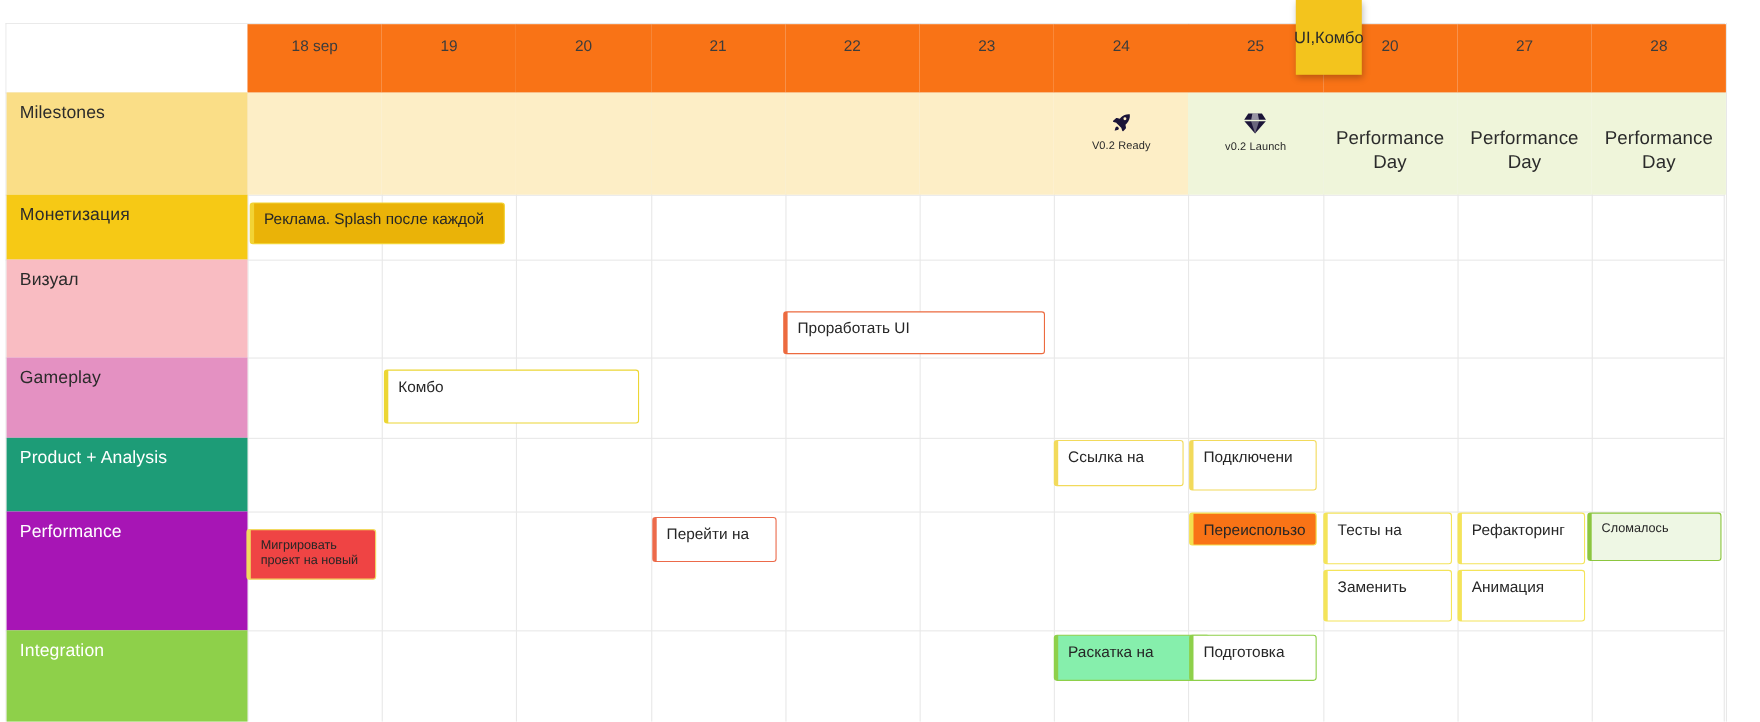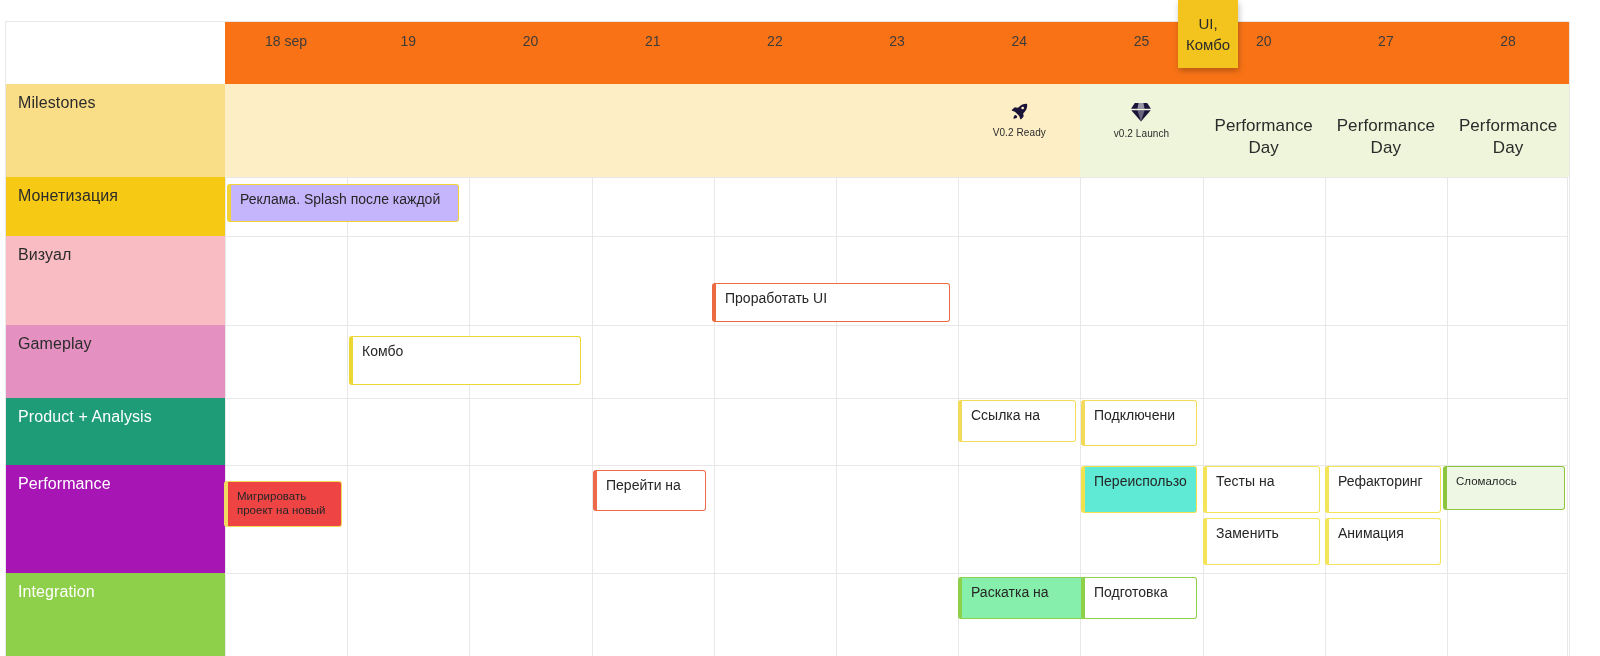--- a/index.html
+++ b/index.html
@@ -82,21 +82,21 @@
     font-size: 14px; line-height: 17px;
     color: #262626;
     overflow: hidden;
     box-shadow: 0 0 0 0 rgba(0,0,0,0);
   }
   .card.small { font-size: 11.5px; line-height: 14px; padding-top: 7px; }
 
   
   .sticky {
     position: absolute;
-    display: flex; flex-direction: column;
+    display: flex; flex-direction: row;
     align-items: center; justify-content: center;
     font-size: 15px; line-height: 21px;
     color: #2b2b2b;
     text-align: center;
     box-shadow: 1px 3px 6px rgba(0,0,0,.25);
     z-index: 40;
   }
 </style>
 </head>
 <body>
@@ -211,28 +211,28 @@
       </div>
       <div class="milestone-cell big" style="left:1319.8px;top:63px;width:122.2px;height:93px;justify-content:center;padding-top:0">
         <span class="mi-label">Performance Day</span>
       </div>
       <div class="milestone-cell big" style="left:1442px;top:63px;width:122.2px;height:93px;justify-content:center;padding-top:0">
         <span class="mi-label">Performance Day</span>
       </div>
     </div>
 
   <div id="cards-layer">
-      <div class="card" style="left:222px;top:163px;width:232px;height:38px;background:#c4b5fd;border-color:#f2d335;border-left-color:#f2d335"><span>Реклама. Splash после каждой</span></div>
+      <div class="card" style="left:222px;top:163px;width:232px;height:38px;background:#eab308;border-color:#f2d335;border-left-color:#f2d335"><span>Реклама. Splash после каждой</span></div>
       <div class="card" style="left:707px;top:262px;width:238px;height:39px;background:#ffffff;border-color:#ec6a3f;border-left-color:#ec6a3f"><span>Проработать UI</span></div>
       <div class="card" style="left:344px;top:315px;width:232px;height:49px;background:#ffffff;border-color:#ecd634;border-left-color:#ecd634"><span>Комбо</span></div>
       <div class="card" style="left:953px;top:379px;width:118px;height:42px;background:#ffffff;border-color:#f2da5b;border-left-color:#f2da5b"><span>Ссылка на</span></div>
       <div class="card" style="left:1076px;top:379px;width:116px;height:46px;background:#ffffff;border-color:#f2da5b;border-left-color:#f2da5b"><span>Подключени</span></div>
       <div class="card small" style="left:219px;top:460px;width:118px;height:46px;background:#ef4444;border-color:#f2d960;border-left-color:#f2d960"><span>Мигрировать проект на новый</span></div>
       <div class="card" style="left:588px;top:449px;width:113px;height:41px;background:#ffffff;border-color:#ec6a4a;border-left-color:#ec6a4a"><span>Перейти на</span></div>
-      <div class="card" style="left:1076px;top:445px;width:116px;height:47px;background:#5eead4;border-color:#f3e04f;border-left-color:#f3e04f"><span>Переиспользо</span></div>
+      <div class="card" style="left:1076px;top:445px;width:116px;height:30px;background:#f97316;border-color:#f3e04f;border-left-color:#f3e04f"><span>Переиспользо</span></div>
       <div class="card" style="left:1198px;top:445px;width:117px;height:47px;background:#ffffff;border-color:#f4e45a;border-left-color:#f4e45a"><span>Тесты на</span></div>
       <div class="card" style="left:1320px;top:445px;width:116px;height:47px;background:#ffffff;border-color:#f4e45a;border-left-color:#f4e45a"><span>Рефакторинг</span></div>
       <div class="card small" style="left:1438px;top:445px;width:122px;height:44px;background:#eef7e4;border-color:#8cc63f;border-left-color:#8cc63f"><span>Сломалось</span></div>
       <div class="card" style="left:1198px;top:497px;width:117px;height:47px;background:#ffffff;border-color:#f4e45a;border-left-color:#f4e45a"><span>Заменить</span></div>
       <div class="card" style="left:1320px;top:497px;width:116px;height:47px;background:#ffffff;border-color:#f4e45a;border-left-color:#f4e45a"><span>Анимация</span></div>
       <div class="card" style="left:953px;top:556px;width:142px;height:42px;background:#86efac;border-color:#8ed04a;border-left-color:#8ed04a"><span>Раскатка на</span></div>
       <div class="card" style="left:1076px;top:556px;width:116px;height:42px;background:#ffffff;border-color:#8ed04a;border-left-color:#8ed04a"><span>Подготовка</span></div>
     </div>
 
 </div>

